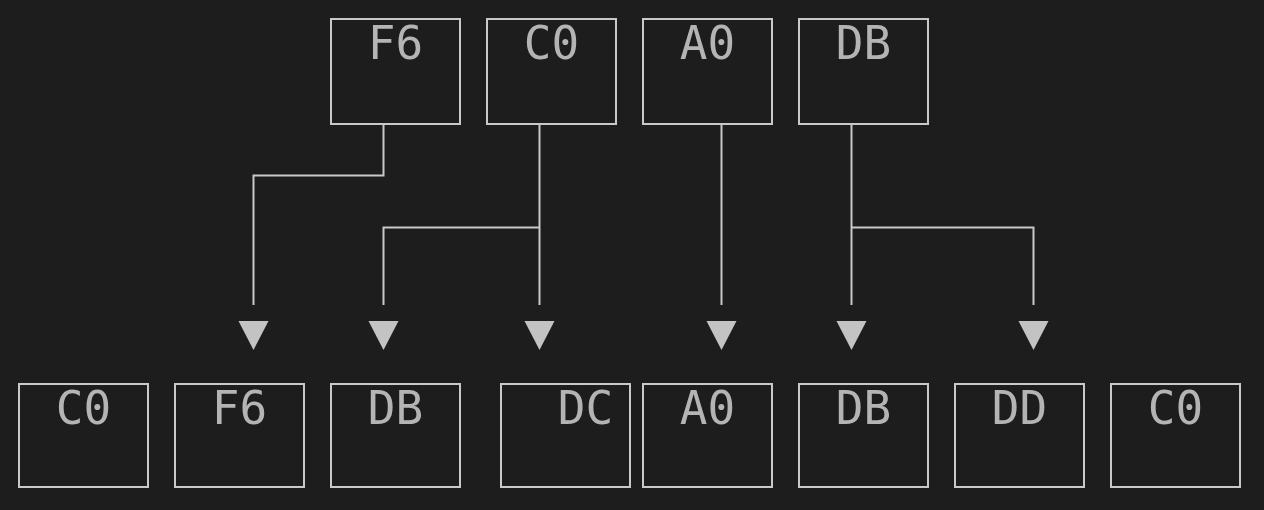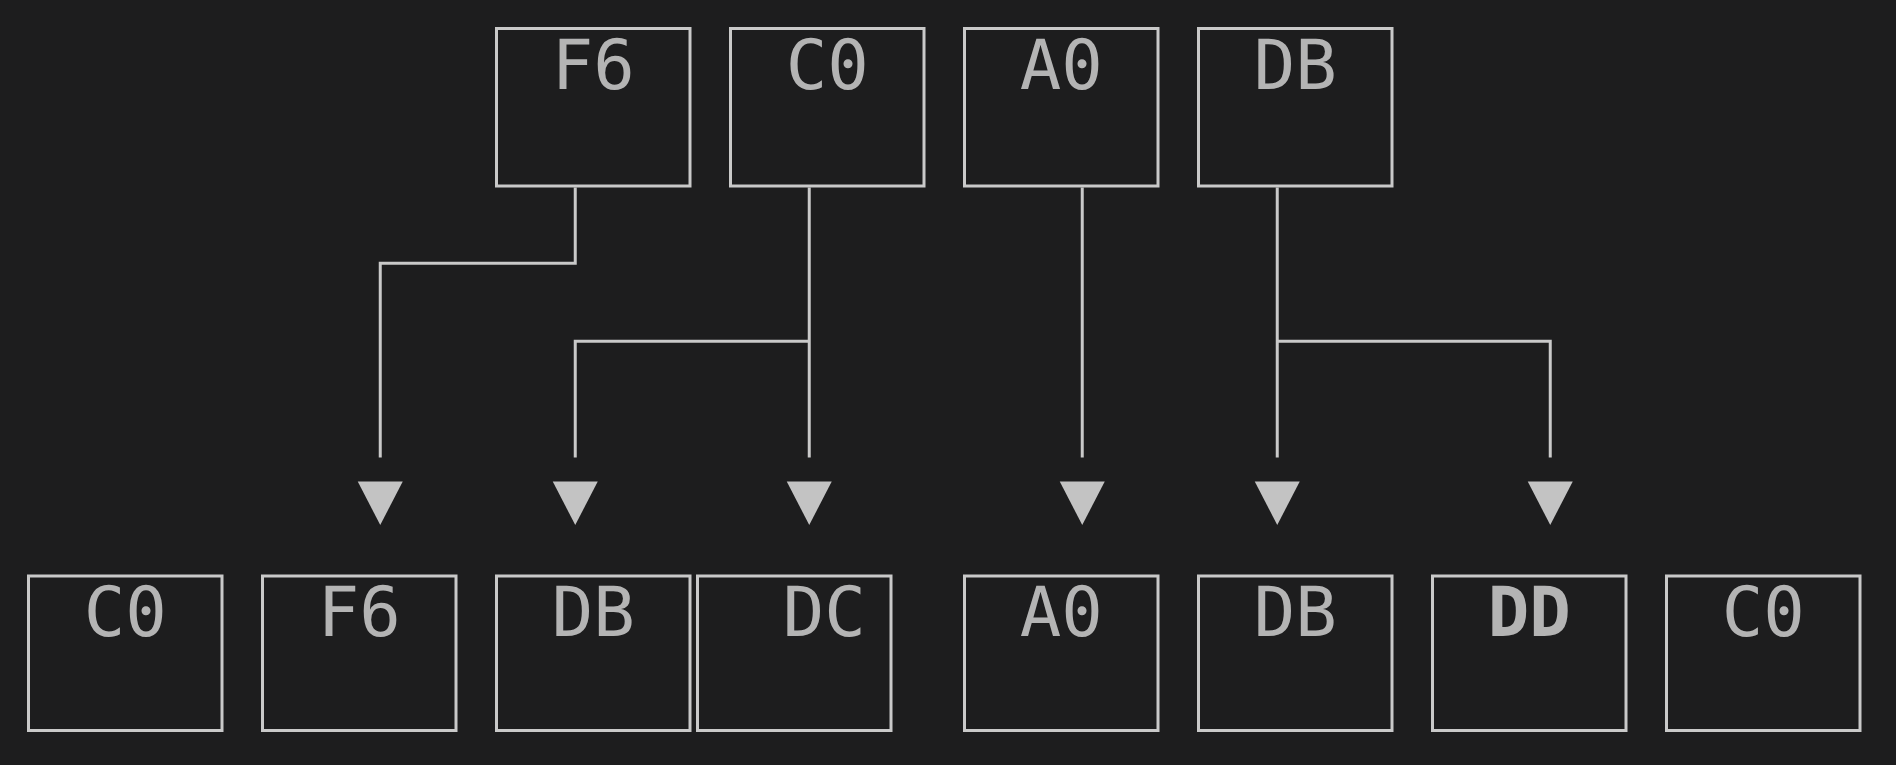--- a/index.html
+++ b/index.html
@@ -93,30 +93,30 @@
   <div>
     <div class="node bottom" style="left:18px;">
       <span>C0</span>
     </div>
     <div class="node bottom" style="left:174px;">
       <span>F6</span>
     </div>
     <div class="node bottom" style="left:330px;">
       <span>DB</span>
     </div>
-    <div class="node bottom" style="left:464px;padding-left:40px;">
+    <div class="node bottom" style="left:500px;padding-left:40px;">
       <span>DC</span>
     </div>
     <div class="node bottom" style="left:642px;">
       <span>A0</span>
     </div>
     <div class="node bottom" style="left:798px;">
       <span>DB</span>
     </div>
-    <div class="node bottom" style="left:954px;font-weight:bold;">
+    <div class="node bottom" style="left:954px;">
       <span>DD</span>
     </div>
     <div class="node bottom" style="left:1110px;">
       <span>C0</span>
     </div>
   </div>
 
 </div>
 
 </body></html>

